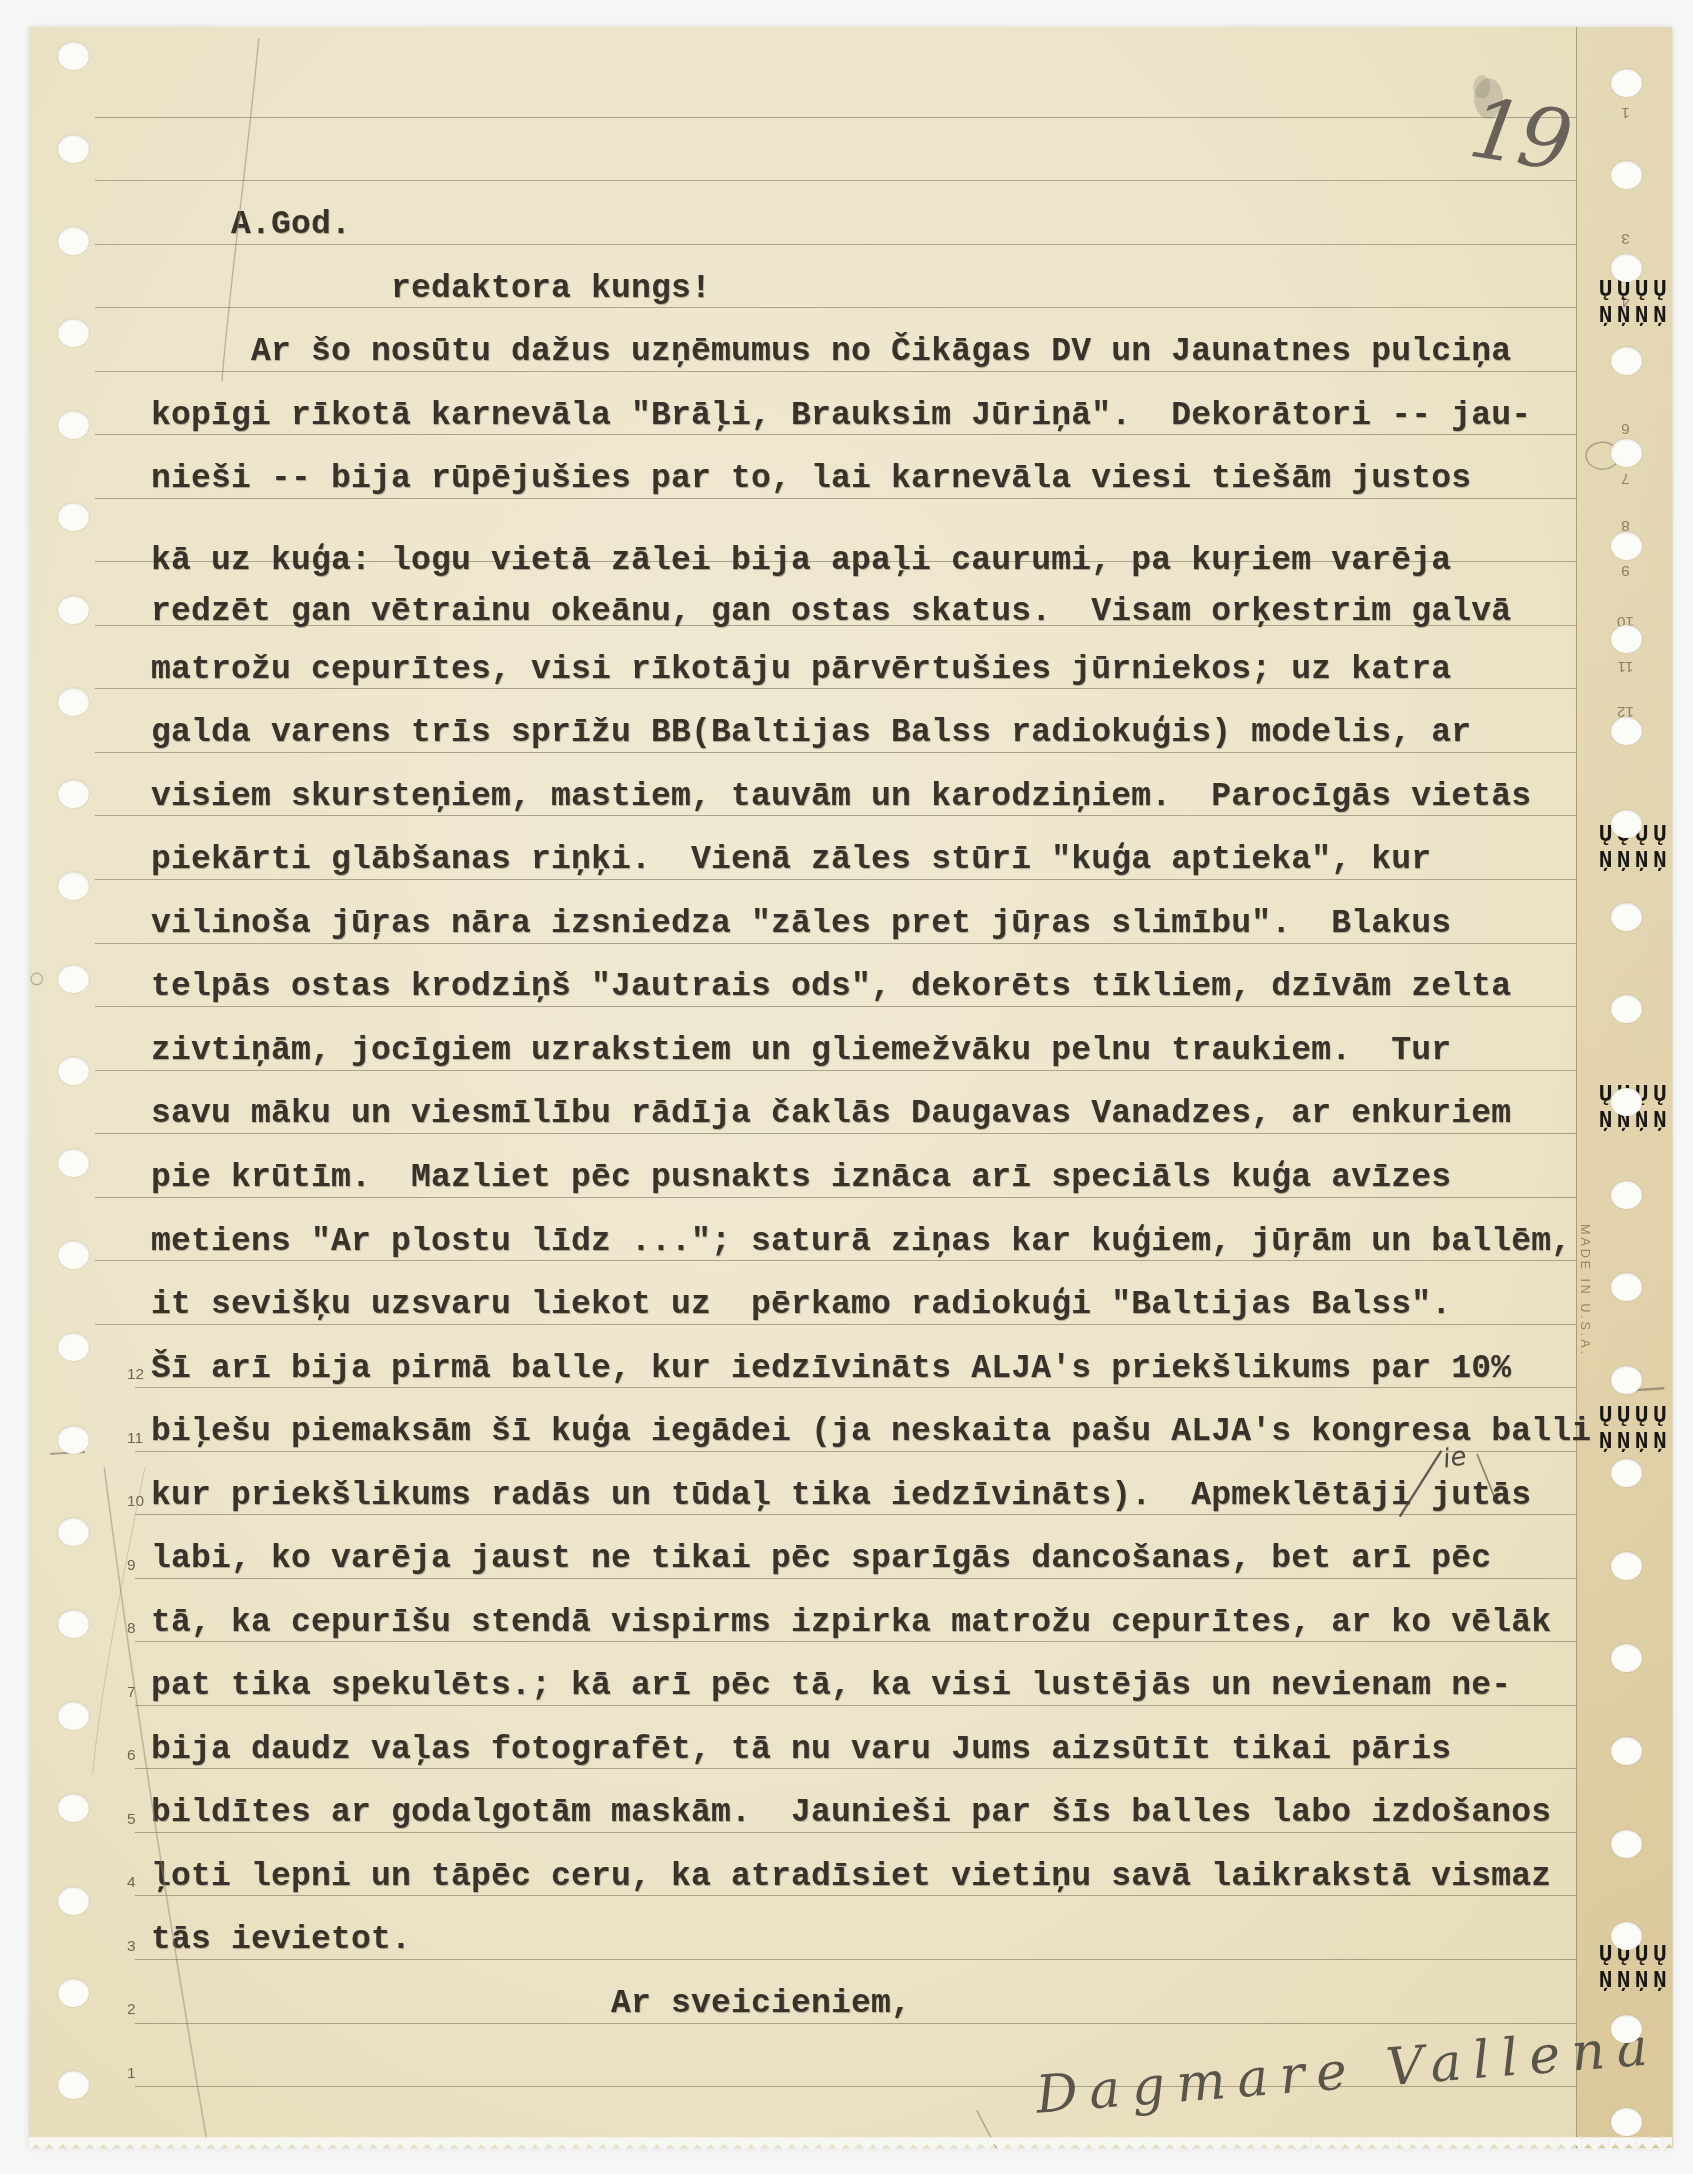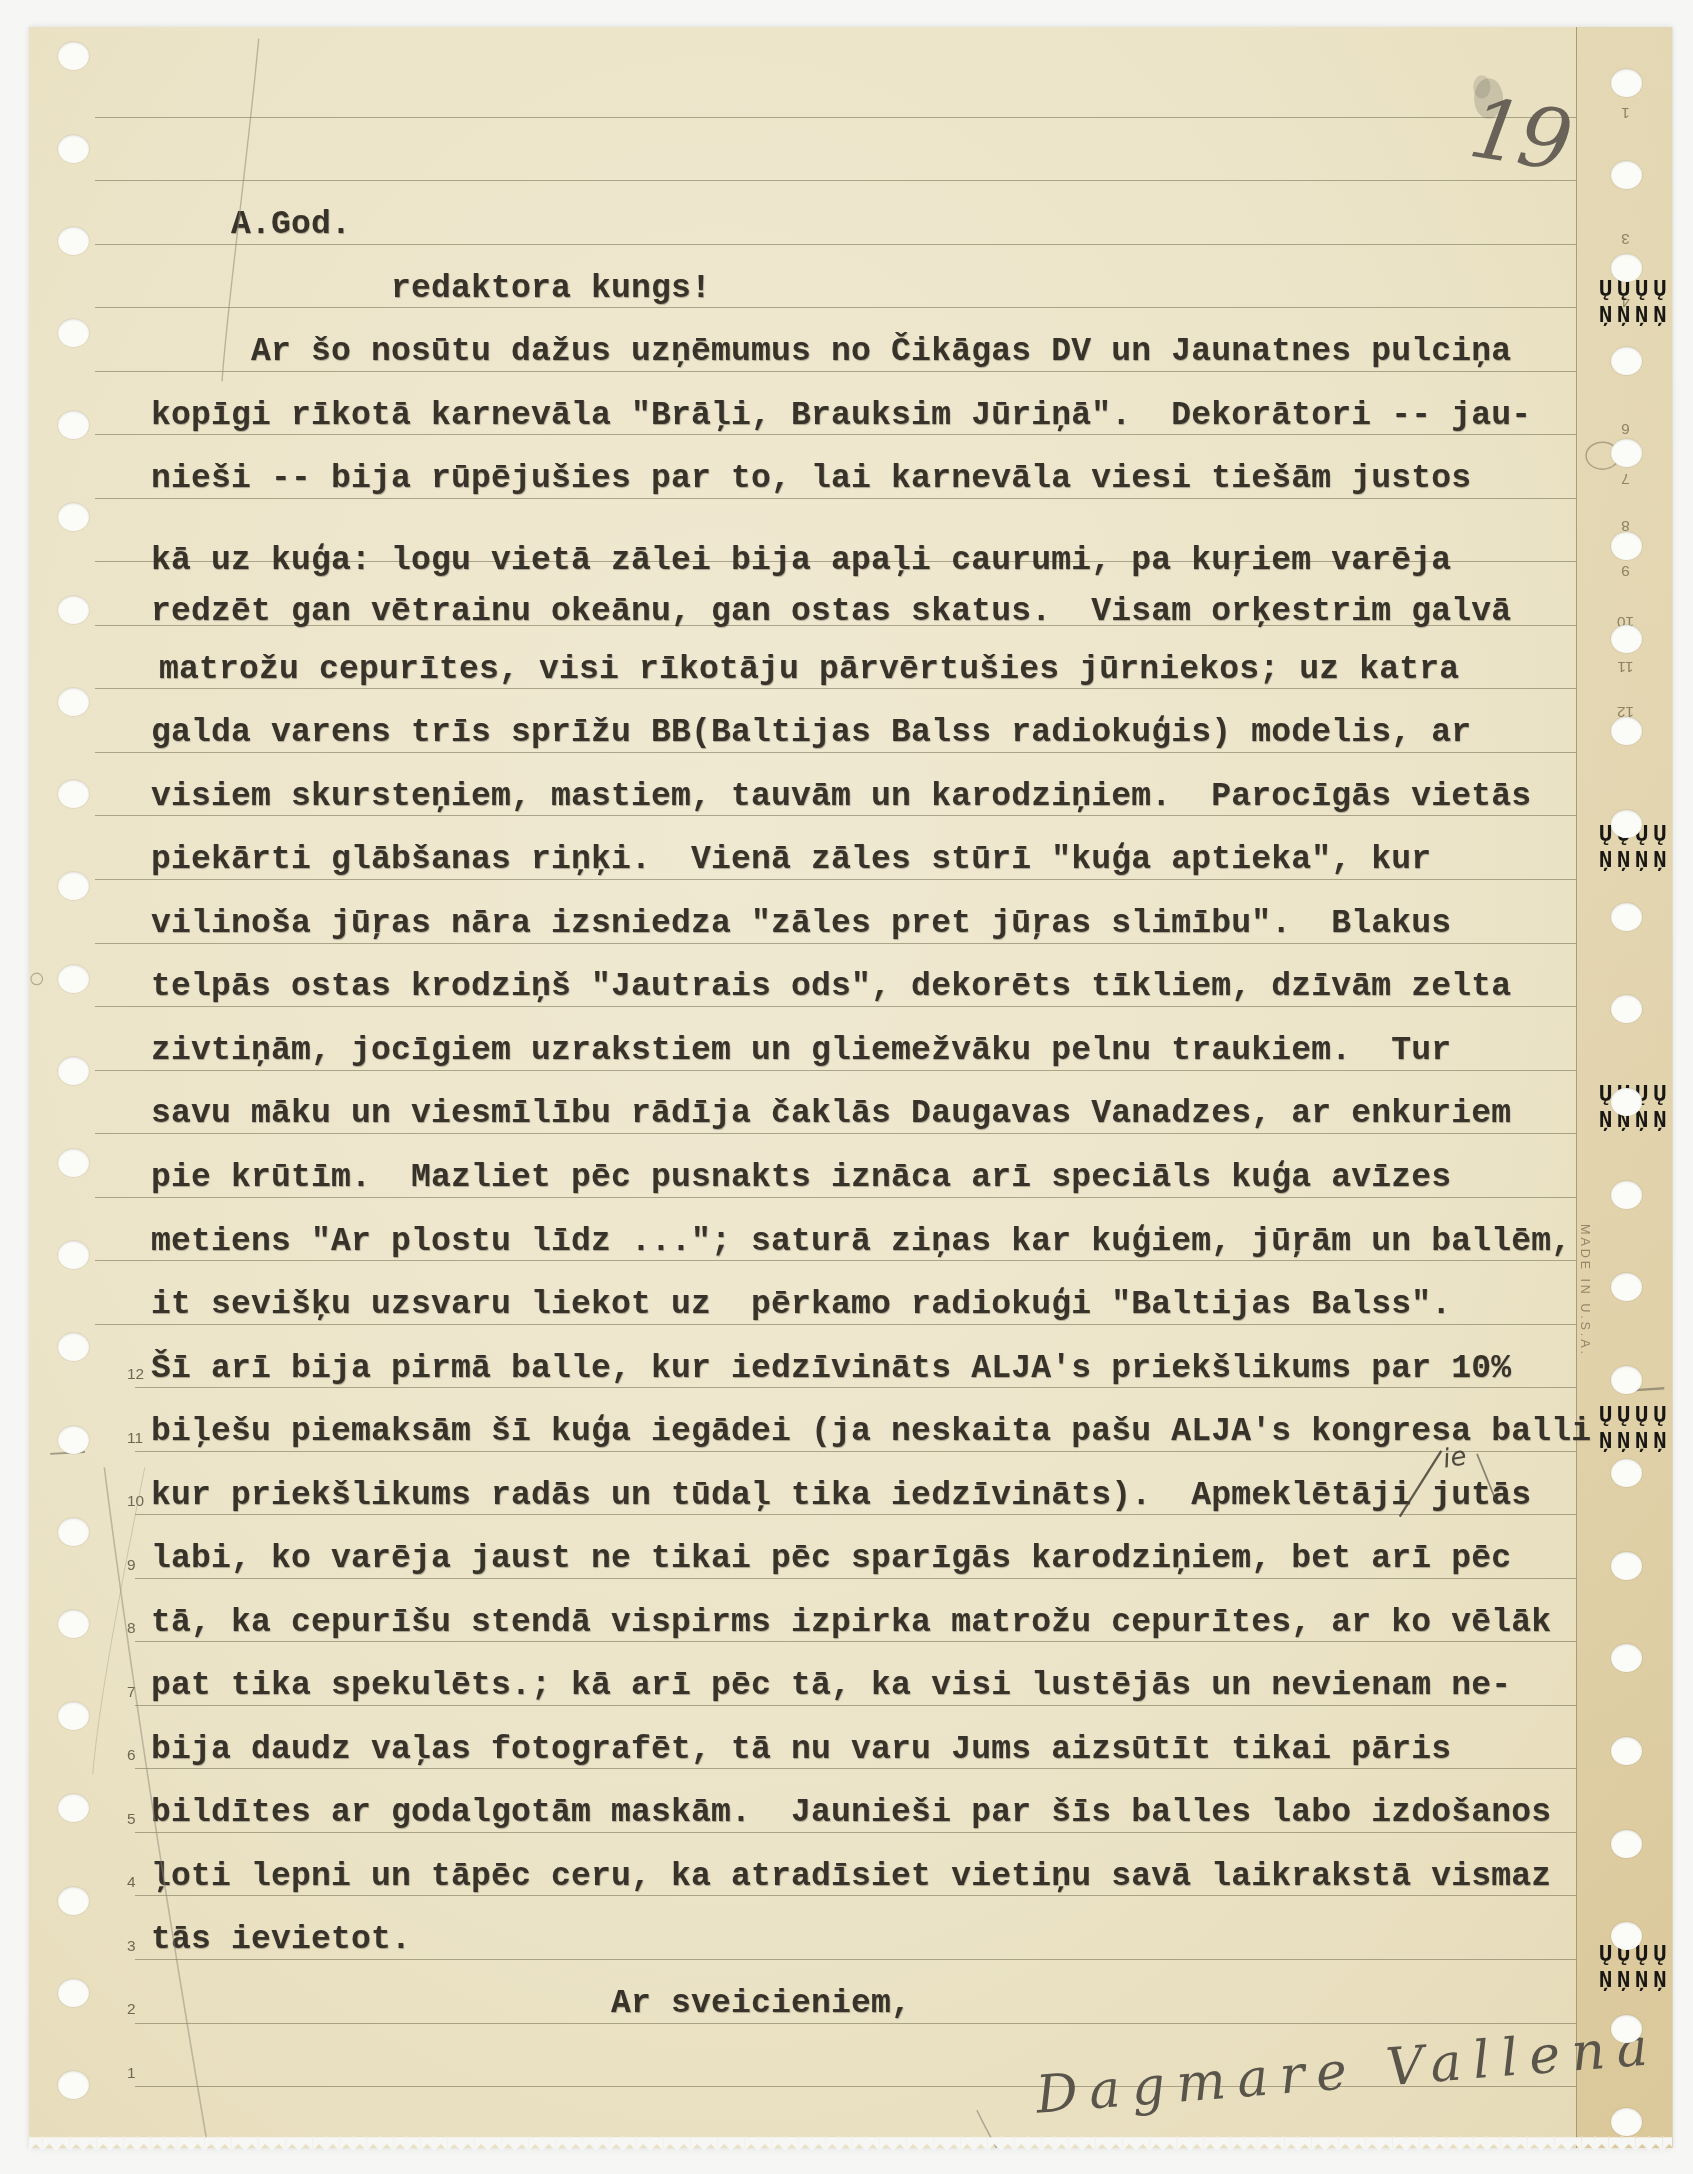--- a/index.html
+++ b/index.html
@@ -102,35 +102,35 @@
     <div class="rule" style="top: 1932px; left: 106px; width: 1441px;"></div>
     <div class="rule" style="top: 1996px; left: 106px; width: 1441px;"></div>
     <div class="rule" style="top: 2059px; left: 106px; width: 1441px;"></div>
     <div class="tline" style="top: 179px; left: 122px;">    A.God.</div>
     <div class="tline" style="top: 243px; left: 122px;">            redaktora kungs!</div>
     <div class="tline" style="top: 306px; left: 122px;">     Ar šo nosūtu dažus uzņēmumus no Čikāgas DV un Jaunatnes pulciņa</div>
     <div class="tline" style="top: 370px; left: 122px;">kopīgi rīkotā karnevāla "Brāļi, Brauksim Jūriņā".  Dekorātori -- jau-</div>
     <div class="tline" style="top: 433px; left: 122px;">nieši -- bija rūpējušies par to, lai karnevāla viesi tiešām justos</div>
     <div class="tline" style="top: 515px; left: 122px;">kā uz kuģa: logu vietā zālei bija apaļi caurumi, pa kuŗiem varēja</div>
     <div class="tline" style="top: 560px; left: 122px; margin-top: 6px;">redzēt gan vētrainu okeānu, gan ostas skatus.  Visam orķestrim galvā</div>
-    <div class="tline" style="top: 624px; left: 122px; margin-left: 8px;">matrožu cepurītes, visi rīkotāju pārvērtušies jūrniekos; uz katra</div>
+    <div class="tline" style="top: 624px; left: 122px;">matrožu cepurītes, visi rīkotāju pārvērtušies jūrniekos; uz katra</div>
     <div class="tline" style="top: 687px; left: 122px;">galda varens trīs sprīžu BB(Baltijas Balss radiokuģis) modelis, ar</div>
     <div class="tline" style="top: 751px; left: 122px;">visiem skursteņiem, mastiem, tauvām un karodziņiem.  Parocīgās vietās</div>
     <div class="tline" style="top: 814px; left: 122px;">piekārti glābšanas riņķi.  Vienā zāles stūrī "kuģa aptieka", kur</div>
     <div class="tline" style="top: 878px; left: 122px;">vilinoša jūŗas nāra izsniedza "zāles pret jūŗas slimību".  Blakus</div>
     <div class="tline" style="top: 941px; left: 122px;">telpās ostas krodziņš "Jautrais ods", dekorēts tīkliem, dzīvām zelta</div>
     <div class="tline" style="top: 1005px; left: 122px;">zivtiņām, jocīgiem uzrakstiem un gliemežvāku pelnu traukiem.  Tur</div>
     <div class="tline" style="top: 1132px; left: 122px;">pie krūtīm.  Mazliet pēc pusnakts iznāca arī speciāls kuģa avīzes</div>
     <div class="tline" style="top: 1068px; left: 122px;">savu māku un viesmīlību rādīja čaklās Daugavas Vanadzes, ar enkuriem</div>
     <div class="tline" style="top: 1196px; left: 122px;">metiens "Ar plostu līdz ..."; saturā ziņas kar kuģiem, jūŗām un ballēm,</div>
     <div class="tline" style="top: 1259px; left: 122px;">it sevišķu uzsvaru liekot uz  pērkamo radiokuģi "Baltijas Balss".</div>
     <div class="tline" style="top: 1323px; left: 122px;">Šī arī bija pirmā balle, kur iedzīvināts ALJA's priekšlikums par 10%</div>
     <div class="tline" style="top: 1386px; left: 122px;">biļešu piemaksām šī kuģa iegādei (ja neskaita pašu ALJA's kongresa balli</div>
     <div class="tline" style="top: 1450px; left: 122px;">kur priekšlikums radās un tūdaļ tika iedzīvināts).  Apmeklētāji jutās</div>
-    <div class="tline" style="top: 1513px; left: 122px;">labi, ko varēja jaust ne tikai pēc sparīgās karodziņiem, bet arī pēc</div>
+    <div class="tline" style="top: 1513px; left: 122px;">labi, ko varēja jaust ne tikai pēc sparīgās dancošanas, bet arī pēc</div>
     <div class="tline" style="top: 1577px; left: 122px;">tā, ka cepurīšu stendā vispirms izpirka matrožu cepurītes, ar ko vēlāk</div>
     <div class="tline" style="top: 1640px; left: 122px;">pat tika spekulēts.; kā arī pēc tā, ka visi lustējās un nevienam ne-</div>
     <div class="tline" style="top: 1704px; left: 122px;">bija daudz vaļas fotografēt, tā nu varu Jums aizsūtīt tikai pāris</div>
     <div class="tline" style="top: 1767px; left: 122px;">bildītes ar godalgotām maskām.  Jaunieši par šīs balles labo izdošanos</div>
     <div class="tline" style="top: 1831px; left: 122px;">ļoti lepni un tāpēc ceru, ka atradīsiet vietiņu savā laikrakstā vismaz</div>
     <div class="tline" style="top: 1894px; left: 122px;">tās ievietot.</div>
     <div class="tline" style="top: 1958px; left: 122px;">                       Ar sveicieniem,</div>
     <div class="lnum" style="top: 1337px;">12</div>
     <div class="lnum" style="top: 1401px;">11</div>
     <div class="lnum" style="top: 1464px;">10</div>

